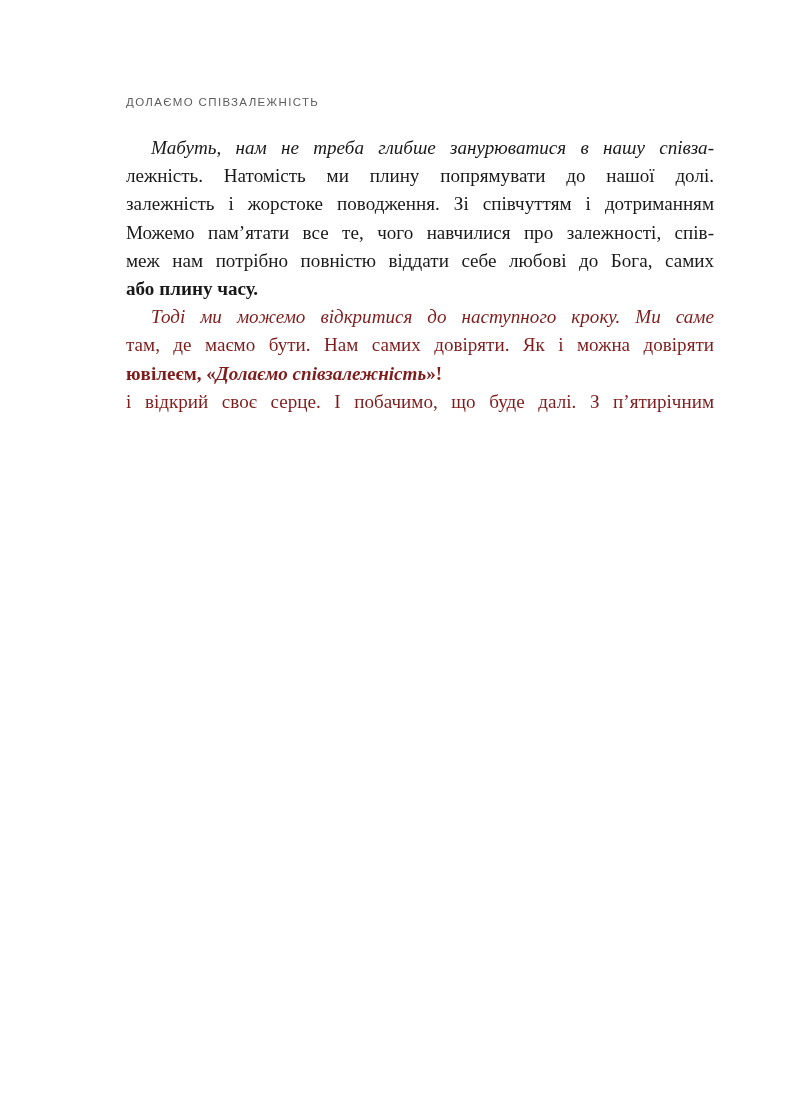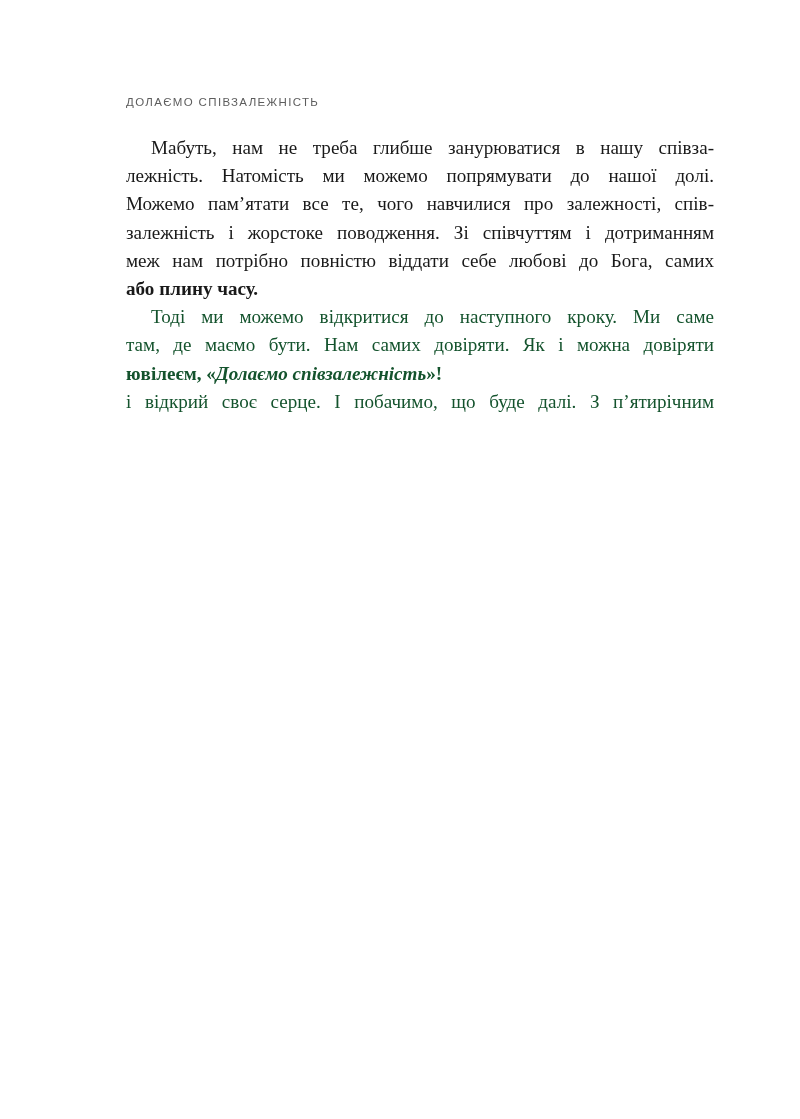--- a/index.html
+++ b/index.html
@@ -64,45 +64,46 @@
     white-space: pre-wrap;
   }
 
   .line.last {
     text-align-last: left;
     font-weight: bold;
   }
 
   .line.indent {
     text-indent: 25px;
+    font-style: italic;
   }
 
   .title-italic {
     font-style: italic;
   }
 </style>
 </head>
 <body style="background: rgb(255, 255, 255);">
 
 <div class="page">
 
   <div class="running-head" style="color: rgb(93, 93, 93);">ДОЛАЄМО СПІВЗАЛЕЖНІСТЬ</div>
 
   <div class="text-block">
 
     <p class="para" style="color: rgb(25, 25, 25);">
       <span class="line indent">Мабуть, нам не треба глибше занурюватися в нашу співза-</span>
-      <span class="line">лежність. Натомість ми можемо попрямувати до нашої долі.</span>
+      <span class="line">лежність. Натомість ми плину попрямувати до нашої долі.</span>
+      <span class="line">залежність і жорстоке поводження. Зі співчуттям і дотриманням</span>
       <span class="line">Можемо пам’ятати все те, чого навчилися про залежності, спів-</span>
-      <span class="line">залежність і жорстоке поводження. Зі співчуттям і дотриманням</span>
       <span class="line">меж нам потрібно повністю віддати себе любові до Бога, самих</span>
       <span class="line last">або плину часу.</span>
     </p>
 
-    <p class="para" style="color: #14532d;">
+    <p class="para" style="color: #7f1d1d;">
       <span class="line indent">Тоді ми можемо відкритися до наступного кроку. Ми саме</span>
       <span class="line">там, де маємо бути. Нам самих довіряти. Як і можна довіряти</span>
       <span class="line last"><span>ювілеєм, «</span><span class="title-italic">Долаємо співзалежність</span><span>»!</span></span>
       <span class="line">і відкрий своє серце. І побачимо, що буде далі. З п’ятирічним</span>
     </p>
 
   </div>
 </div>
 
 </body></html>

